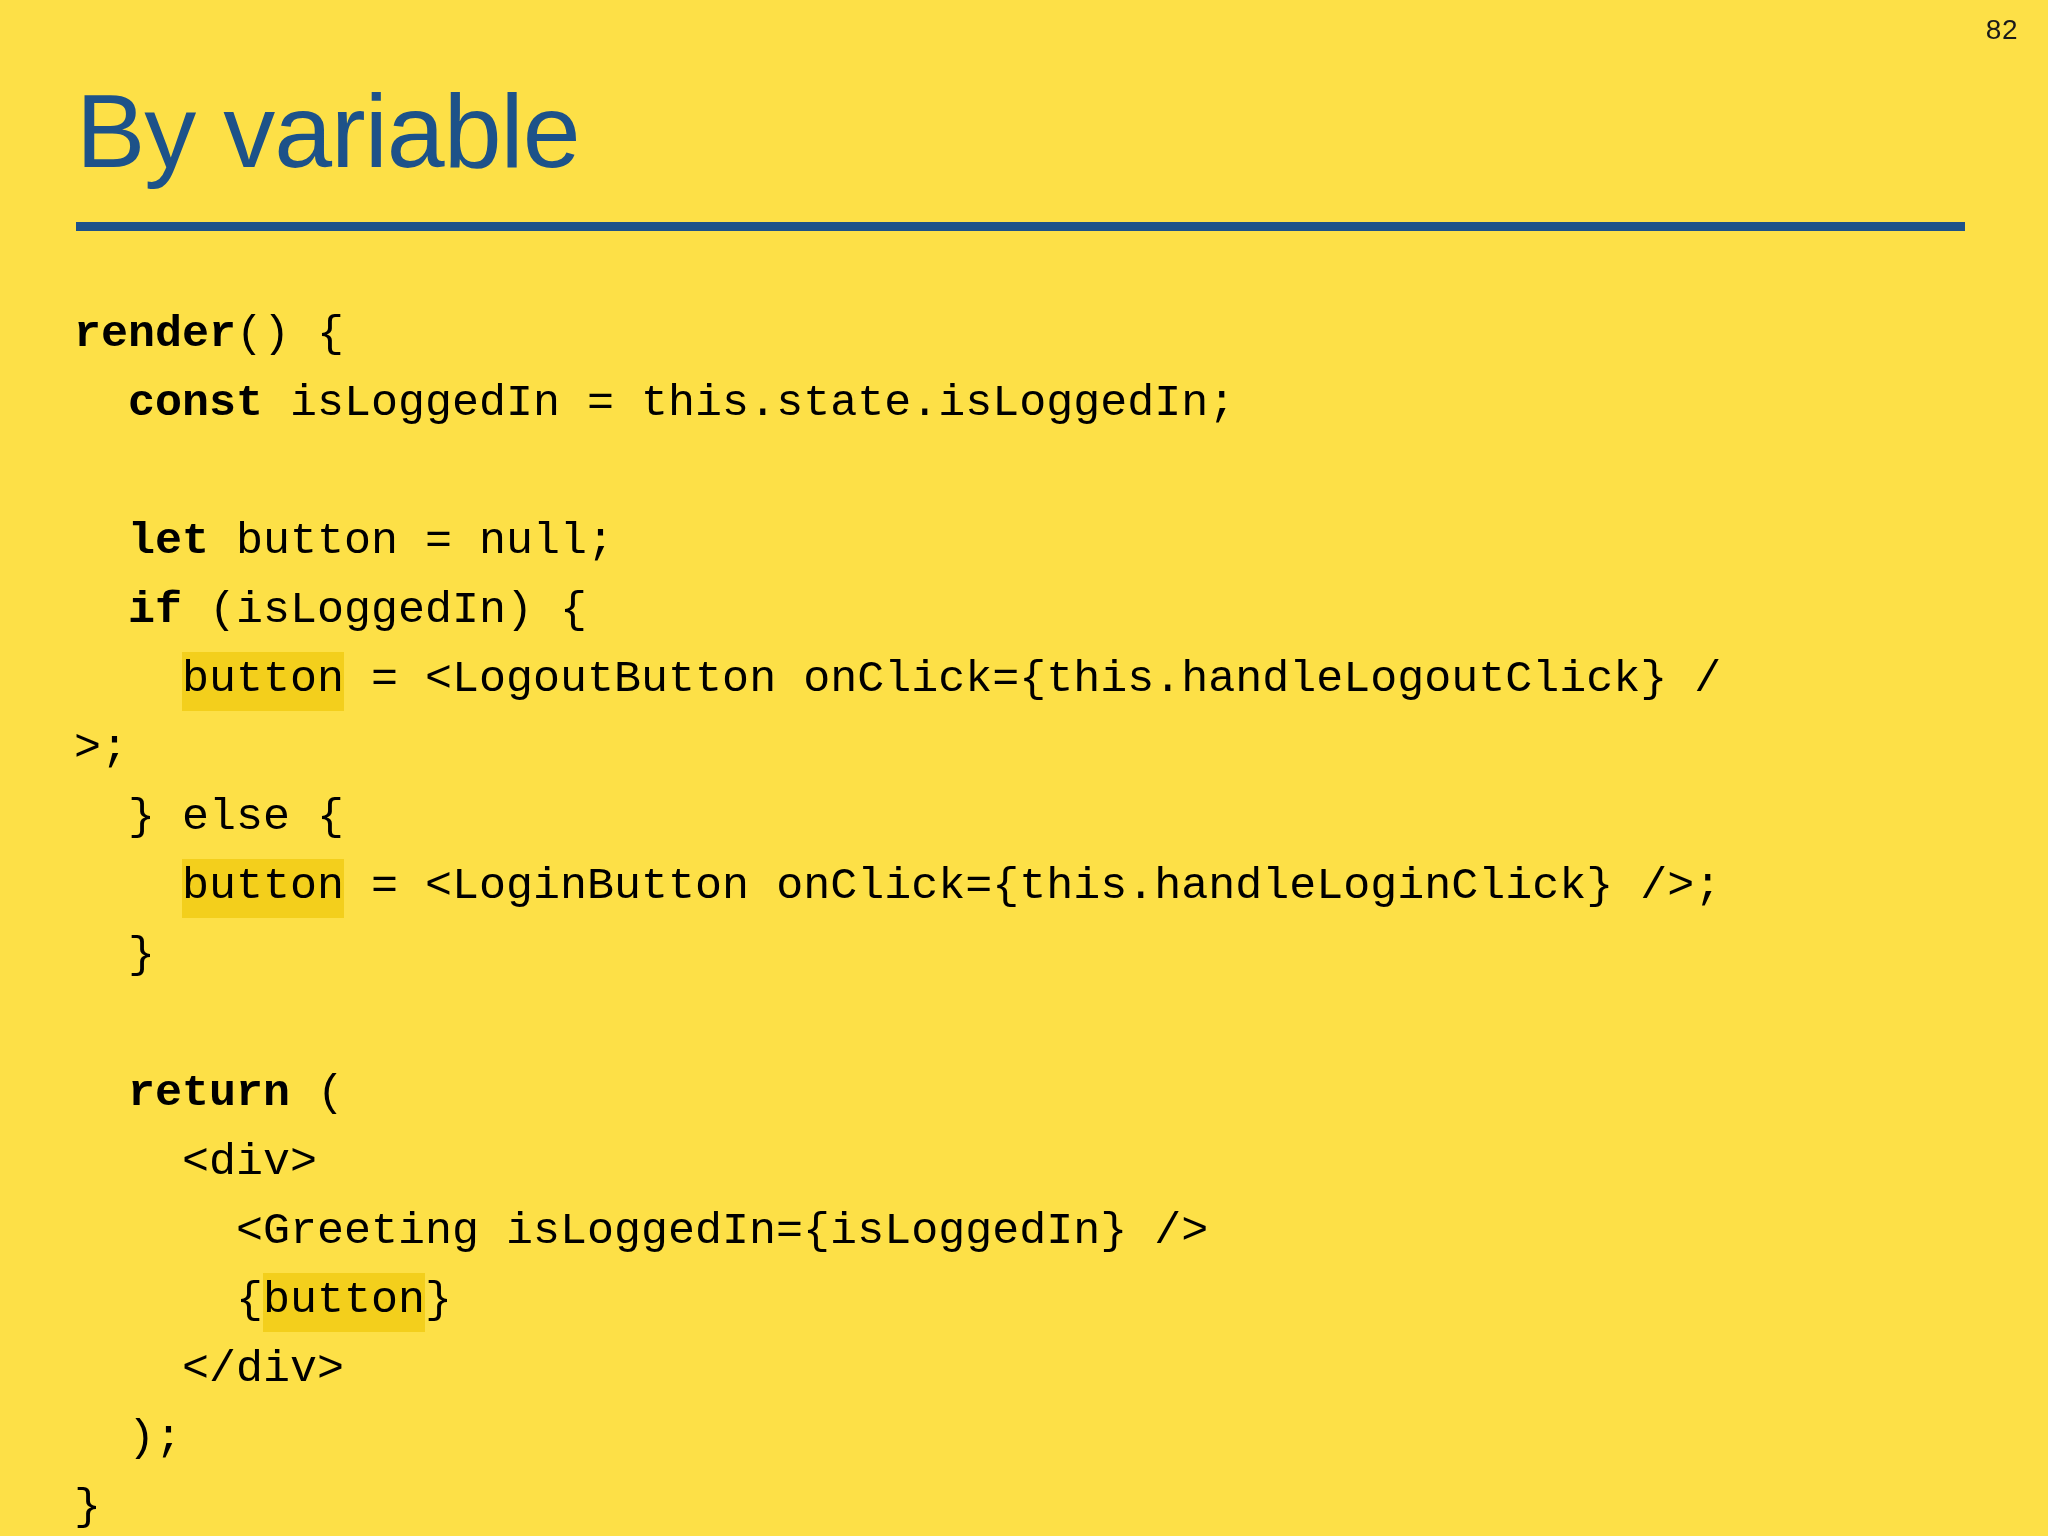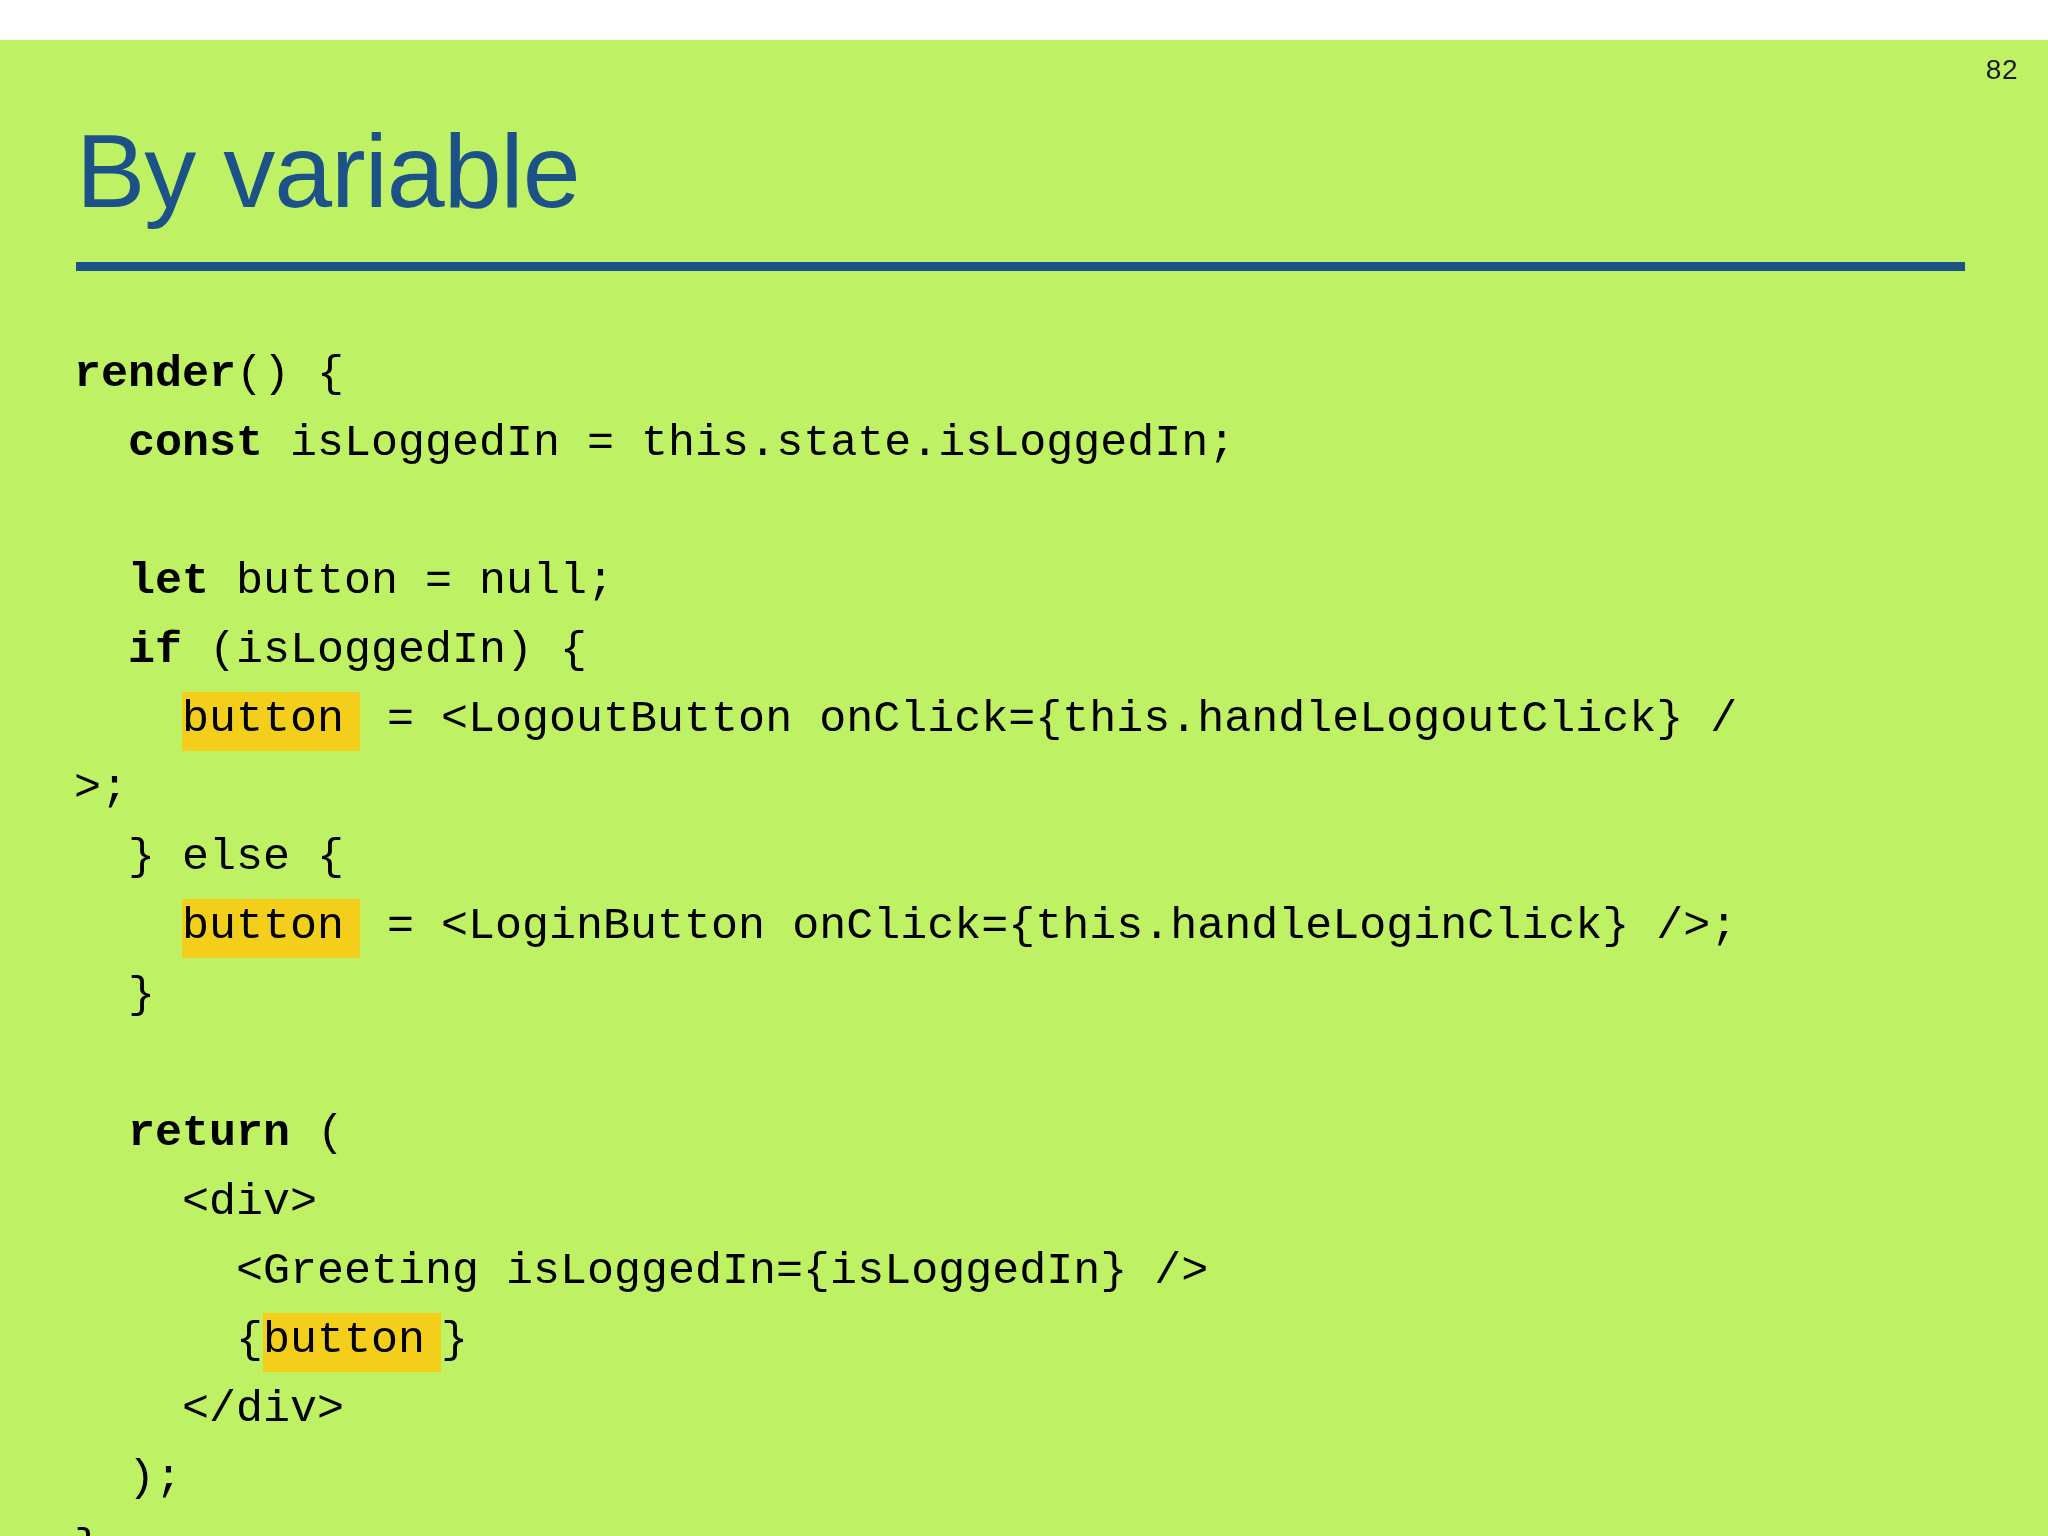--- a/index.html
+++ b/index.html
@@ -13,22 +13,21 @@
     position: relative;
     overflow: hidden;
     font-family: "Liberation Sans", sans-serif;
     -webkit-font-smoothing: antialiased;
   }
 
   
   .slide {
     position: absolute;
     inset: 0;
-    background: #bef264;
-    margin-top: 40px;
+    background: #fde047;
   }
 
   
   .page-number {
     position: absolute;
     top: 14px;
     right: 30px;
     font-family: "Liberation Sans", sans-serif;
     font-size: 28px;
     color: #1a1a1a;
@@ -80,21 +79,21 @@
   .code-line.blank {
     height: 69px;
   }
   .kw {
     font-weight: bold;
   }
   .hl {
     background: #f3cf1c;
     box-decoration-break: clone;
     -webkit-box-decoration-break: clone;
-    padding: 2px 16px 6px 0;
+    padding: 2px 0 6px 0;
   }
 </style>
 </head>
 <body>
 
 <div class="slide">
 
   <div class="page-number">82</div>
 
   <div class="title-block">

